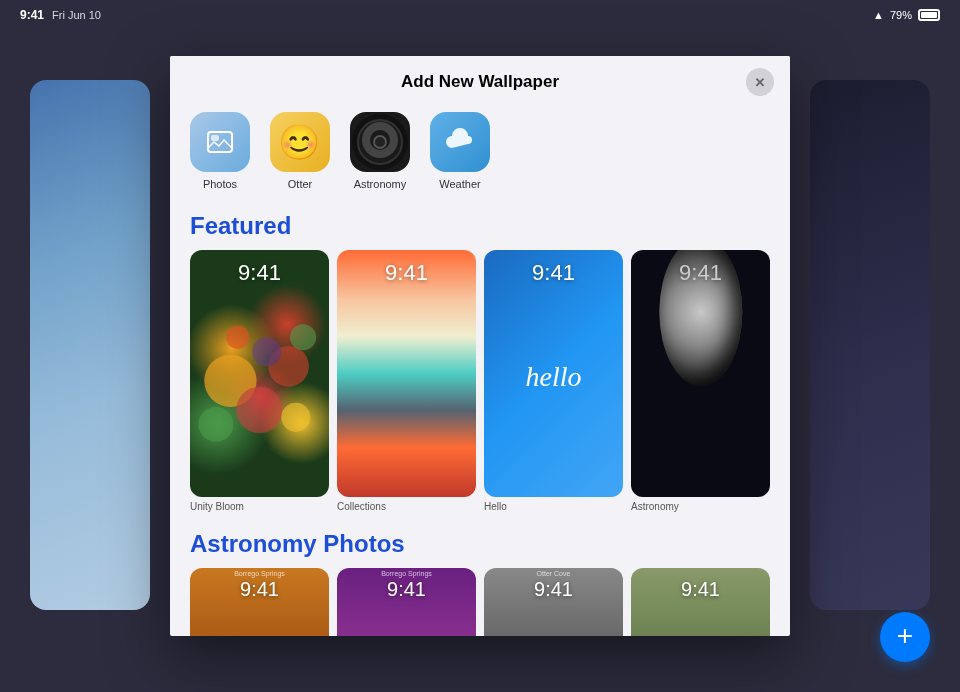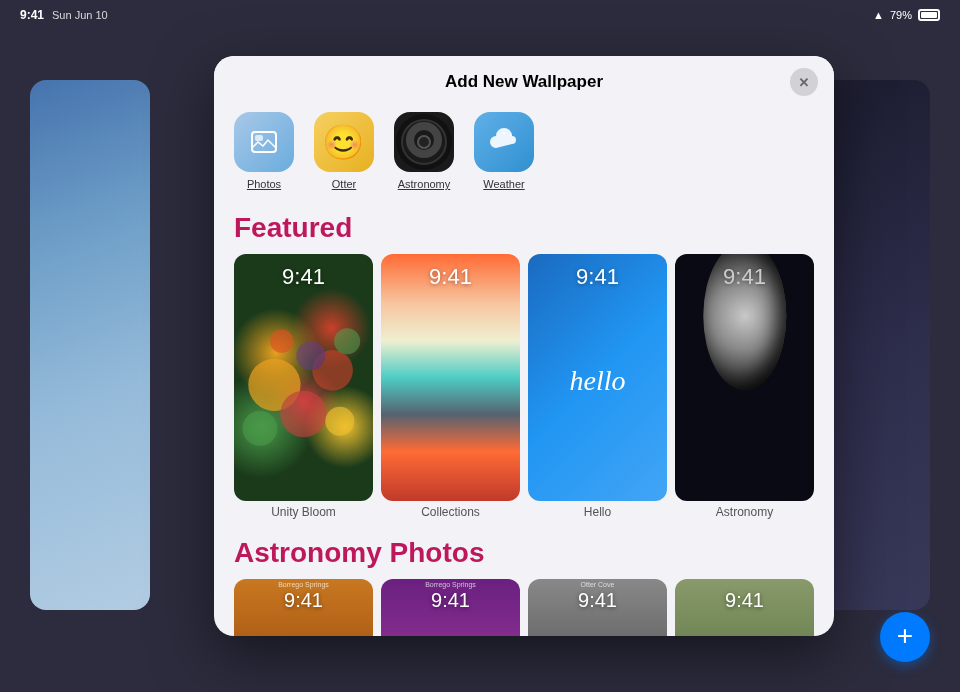--- a/index.html
+++ b/index.html
@@ -101,25 +101,24 @@
 
     
     .modal {
       position: absolute;
       left: 50%;
       top: 50%;
       transform: translate(-50%, -50%);
       width: 620px;
       height: 580px;
       background: #f2f2f7;
-      border-radius: 20px;
+      border-radius: 2px;
       overflow: hidden;
       z-index: 20;
       box-shadow: 0 20px 60px rgba(0,0,0,0.5);
-      margin-left: 44px;
     }
 
     .modal-header {
       background: #f2f2f7;
       padding: 16px 20px 0;
       display: flex;
       align-items: center;
       justify-content: center;
       position: relative;
     }
@@ -175,21 +174,20 @@
       display: flex;
       align-items: center;
       justify-content: center;
       font-size: 28px;
     }
 
     .category-label {
       font-size: 11px;
       color: #333;
       text-align: center;
-      text-decoration: underline;
     }
 
     .icon-photos { background: linear-gradient(135deg, #a8c8e8 0%, #6aacde 100%); }
     .icon-people { background: linear-gradient(135deg, #7dd87d 0%, #4db84d 100%); }
     .icon-photoshuffle { background: linear-gradient(135deg, #b088d4 0%, #8855bb 100%); }
     .icon-livephoto { background: linear-gradient(135deg, #f0a040 0%, #e07010 100%); }
     .icon-emoji { background: linear-gradient(135deg, #f5d060 0%, #e8b020 100%); }
     .icon-color { background: linear-gradient(135deg, #70c870 0%, #40a040 100%); }
     .icon-astronomy { background: #1a1a1a; }
     .icon-weather { background: linear-gradient(135deg, #60b0e8 0%, #3090d0 100%); }
@@ -199,45 +197,44 @@
       padding: 0 20px 20px;
       overflow-y: auto;
       height: calc(100% - 120px);
       scrollbar-width: none;
     }
 
     .modal-content::-webkit-scrollbar { display: none; }
 
     
     .section-title {
-      font-size: 28px;
+      font-size: 24px;
       font-weight: 700;
-      color: #be185d;
+      color: #1d4ed8;
       margin: 18px 0 10px;
     }
 
     
     .featured-grid {
       display: grid;
       grid-template-columns: repeat(4, 1fr);
       gap: 8px;
     }
 
     .featured-item {
       position: relative;
       border-radius: 12px;
       overflow: hidden;
       cursor: pointer;
       aspect-ratio: 9/16;
     }
 
     .featured-label {
-      font-size: 12px;
+      font-size: 10px;
       color: #555;
-      text-align: center;
       margin-top: 4px;
     }
 
     .featured-wrapper {
       display: flex;
       flex-direction: column;
     }
 
     .time-overlay {
       position: absolute;
@@ -366,21 +363,21 @@
 
   </style>
 </head>
 <body>
 
 <div class="ipad-bg">
 
   <div class="status-bar">
     <div style="display:flex; gap:8px; align-items:center;">
       <span class="status-time">9:41</span>
-      <span style="font-size:11px; opacity:0.8;">Sun Jun 10</span>
+      <span style="font-size:11px; opacity:0.8;">Fri Jun 10</span>
     </div>
     <div class="status-icons">
       <span>▲</span>
       <span>79%</span>
       <span style="display:inline-block; width:22px; height:12px; border:2px solid white; border-radius:3px; position:relative;">
         <span style="position:absolute; left:1px; top:1px; right:1px; bottom:1px; background:white; border-radius:1px;"></span>
       </span>
     </div>
   </div>
 

